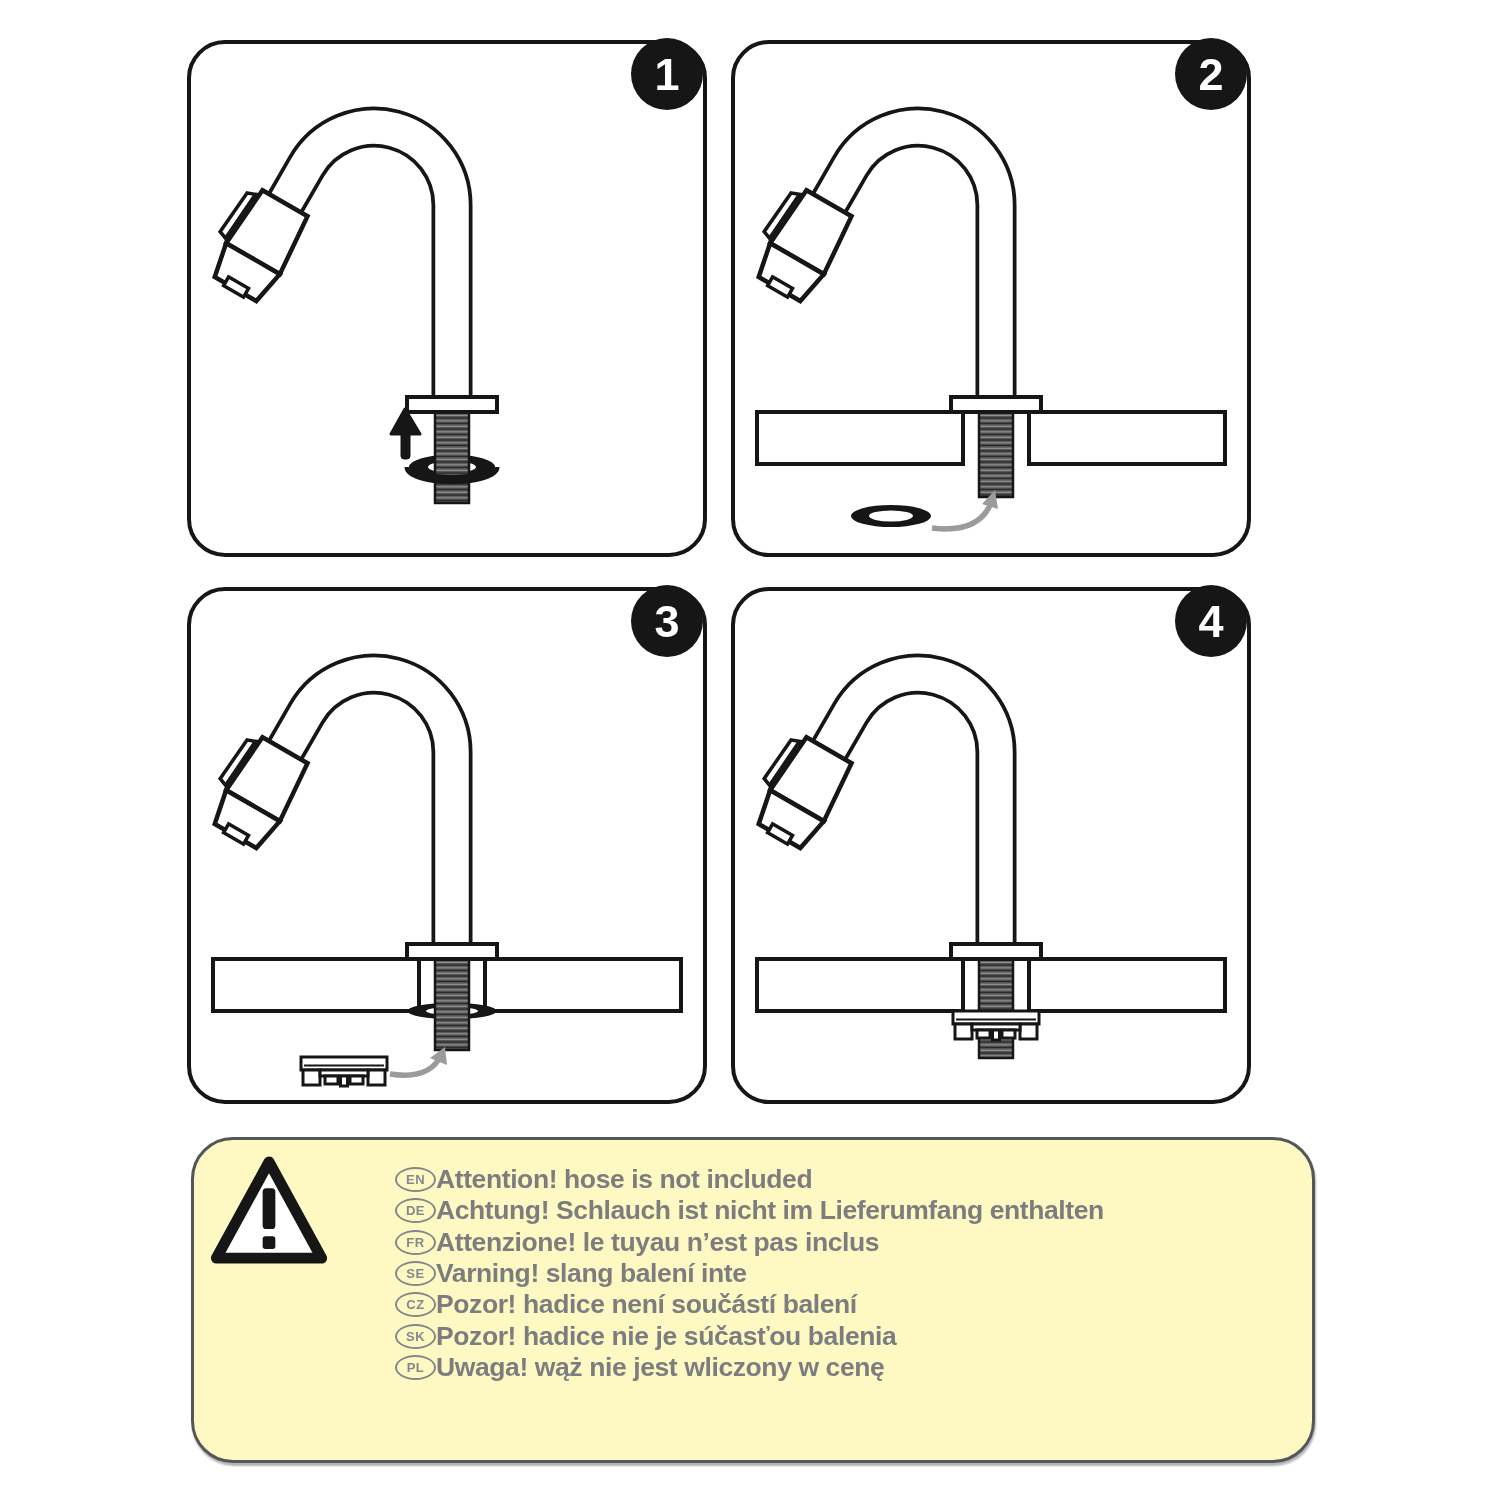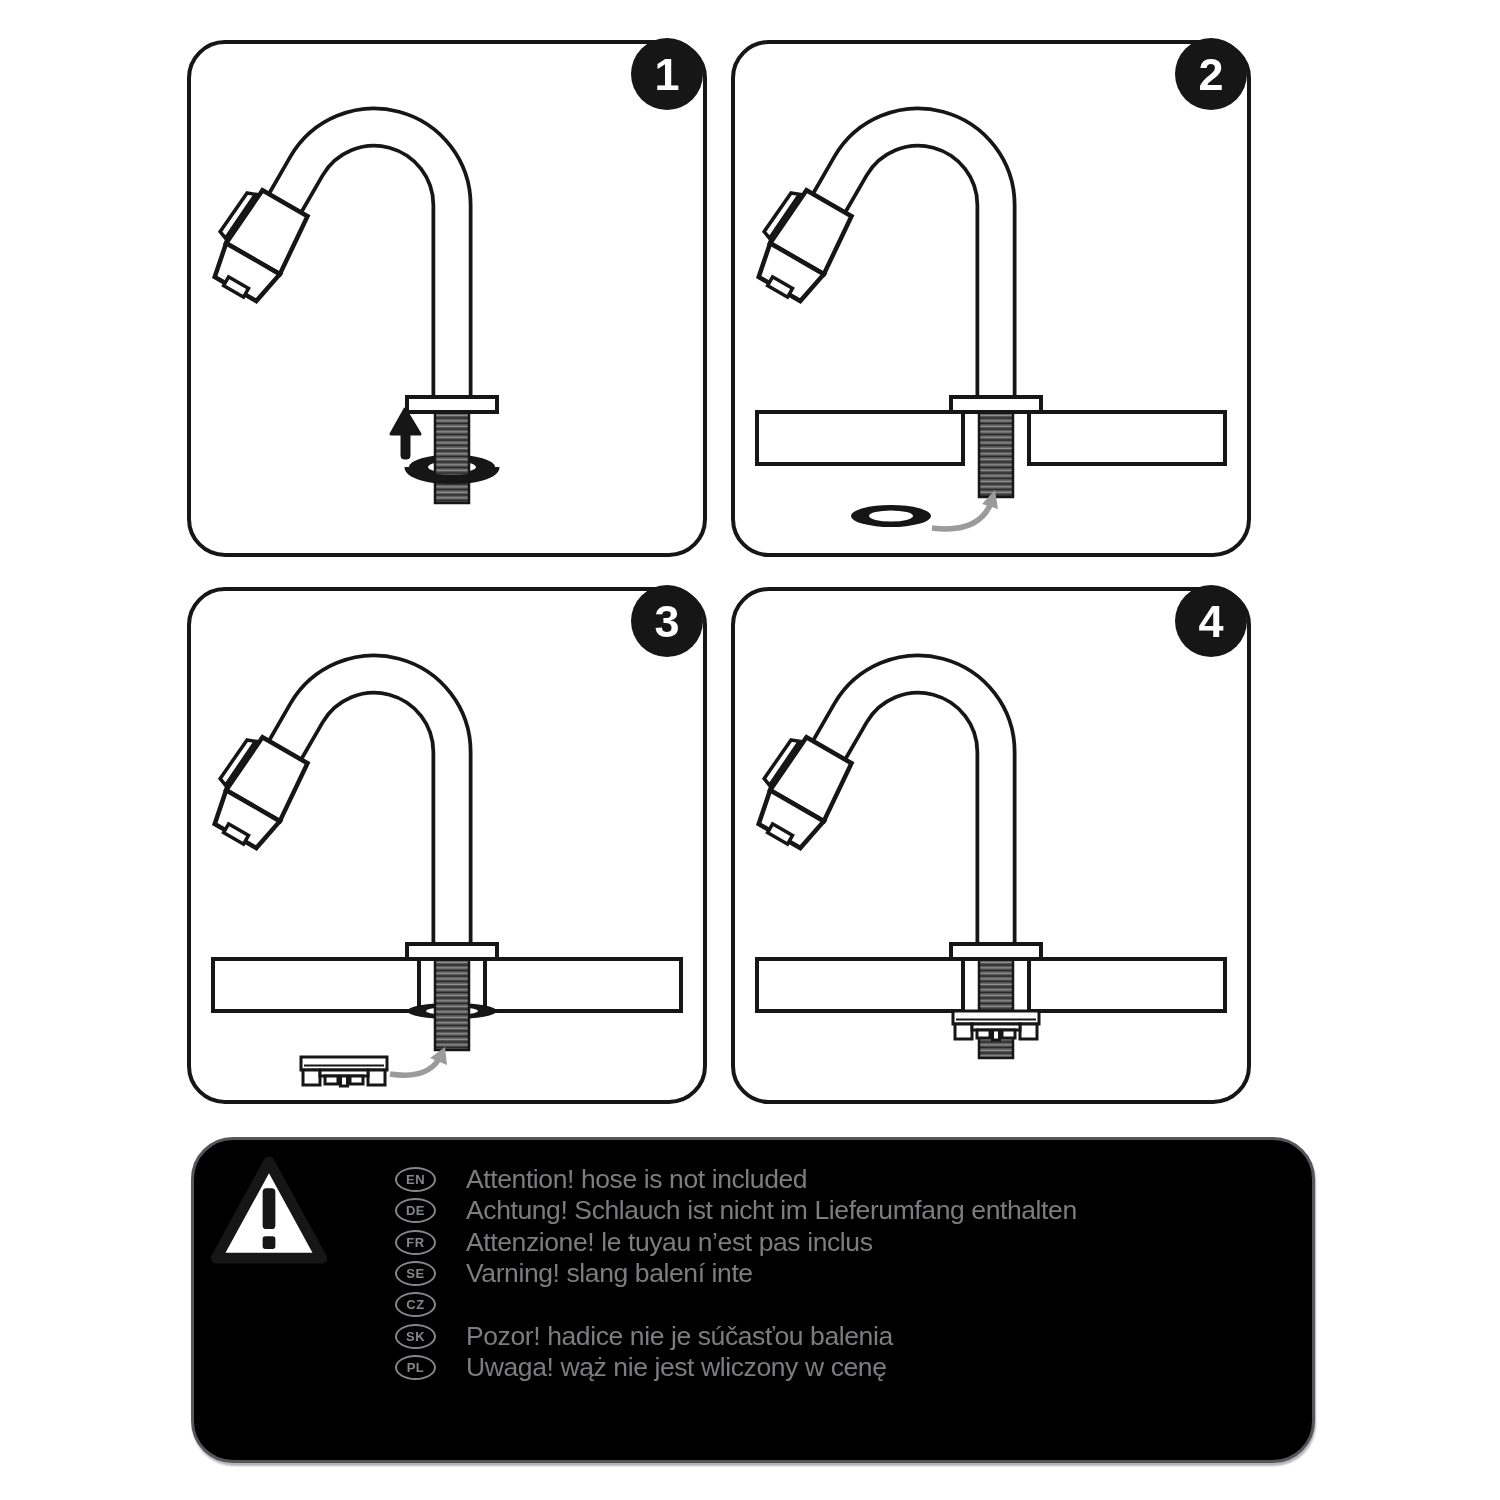--- a/index.html
+++ b/index.html
@@ -9,29 +9,29 @@
 
   .panel{position:absolute;width:520px;height:517px;background:#fff;
          border:4px solid #161616;border-radius:38px;box-sizing:border-box;}
   .panel svg.art{position:absolute;left:-4px;top:-4px;width:520px;height:517px;display:block;}
 
   .badge{position:absolute;top:-6px;right:0px;width:72px;height:72px;border-radius:50%;
          background:#161616;color:#ffffff;font-size:45px;font-weight:bold;
          display:flex;align-items:center;justify-content:center;line-height:1;}
 
   .warn{position:absolute;left:191px;top:1137px;width:1124px;height:326px;
-        background:#000000;border:3px solid #55565a;border-radius:42px;box-sizing:border-box;
+        background:#fef9c3;border:3px solid #55565a;border-radius:42px;box-sizing:border-box;
         box-shadow:1px 3px 2px rgba(90,90,95,0.45);}
   .tri{position:absolute;left:16px;top:13px;}
   .rows{position:absolute;left:201px;top:26px;}
   .row{display:flex;align-items:center;height:26.6px;margin-bottom:4.8px;}
   .code{width:41px;height:25px;flex:0 0 41px;border:2.5px solid #85878b;border-radius:50%;
         box-sizing:border-box;color:#85878b;font-weight:bold;font-size:13px;
         display:flex;align-items:center;justify-content:center;letter-spacing:0.5px;}
-  .msg{margin-left:30px;font-size:26.5px;font-weight:normal;color:#7d7d80;
+  .msg{font-size:26.5px;font-weight:bold;color:#7d7d80;
        letter-spacing:-0.4px;white-space:nowrap;}
   .hiddefs{position:absolute;width:0;height:0;overflow:hidden;}
 </style>
 </head>
 <body>
 
 <div class="stage">
 
   <svg class="hiddefs" aria-hidden="true">
     <defs>
@@ -181,20 +181,21 @@
       <div class="row">
         <span class="code">FR</span>
         <span class="msg">Attenzione! le tuyau n’est pas inclus</span>
       </div>
       <div class="row">
         <span class="code">SE</span>
         <span class="msg">Varning! slang balení inte</span>
       </div>
       <div class="row">
         <span class="code">CZ</span>
+        <span class="msg">Pozor! hadice není součástí balení</span>
       </div>
       <div class="row">
         <span class="code">SK</span>
         <span class="msg">Pozor! hadice nie je súčasťou balenia</span>
       </div>
       <div class="row">
         <span class="code">PL</span>
         <span class="msg">Uwaga! wąż nie jest wliczony w cenę</span>
       </div>
     </div>

